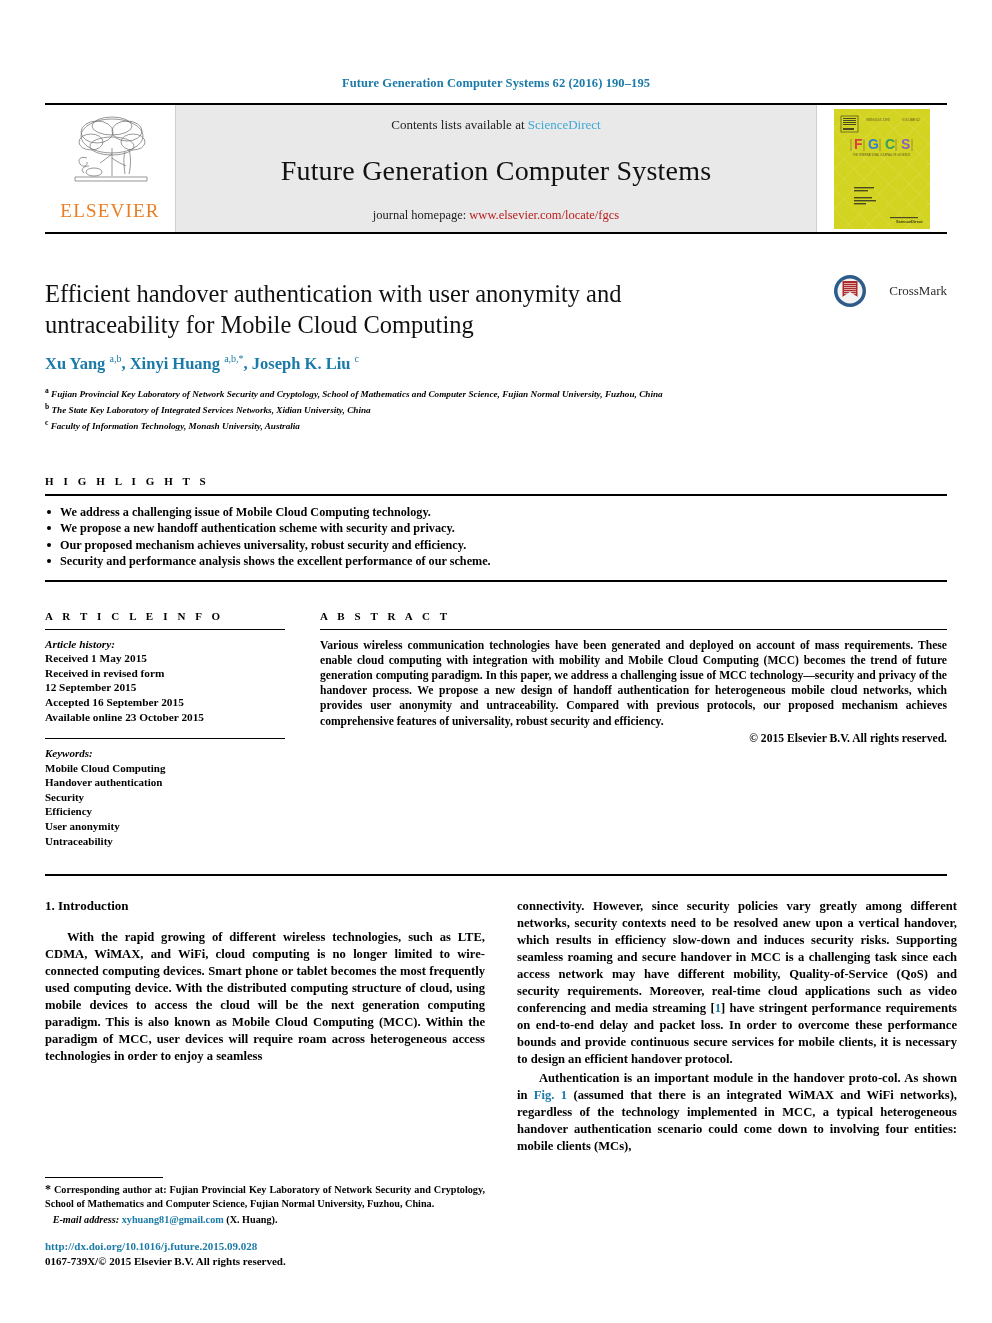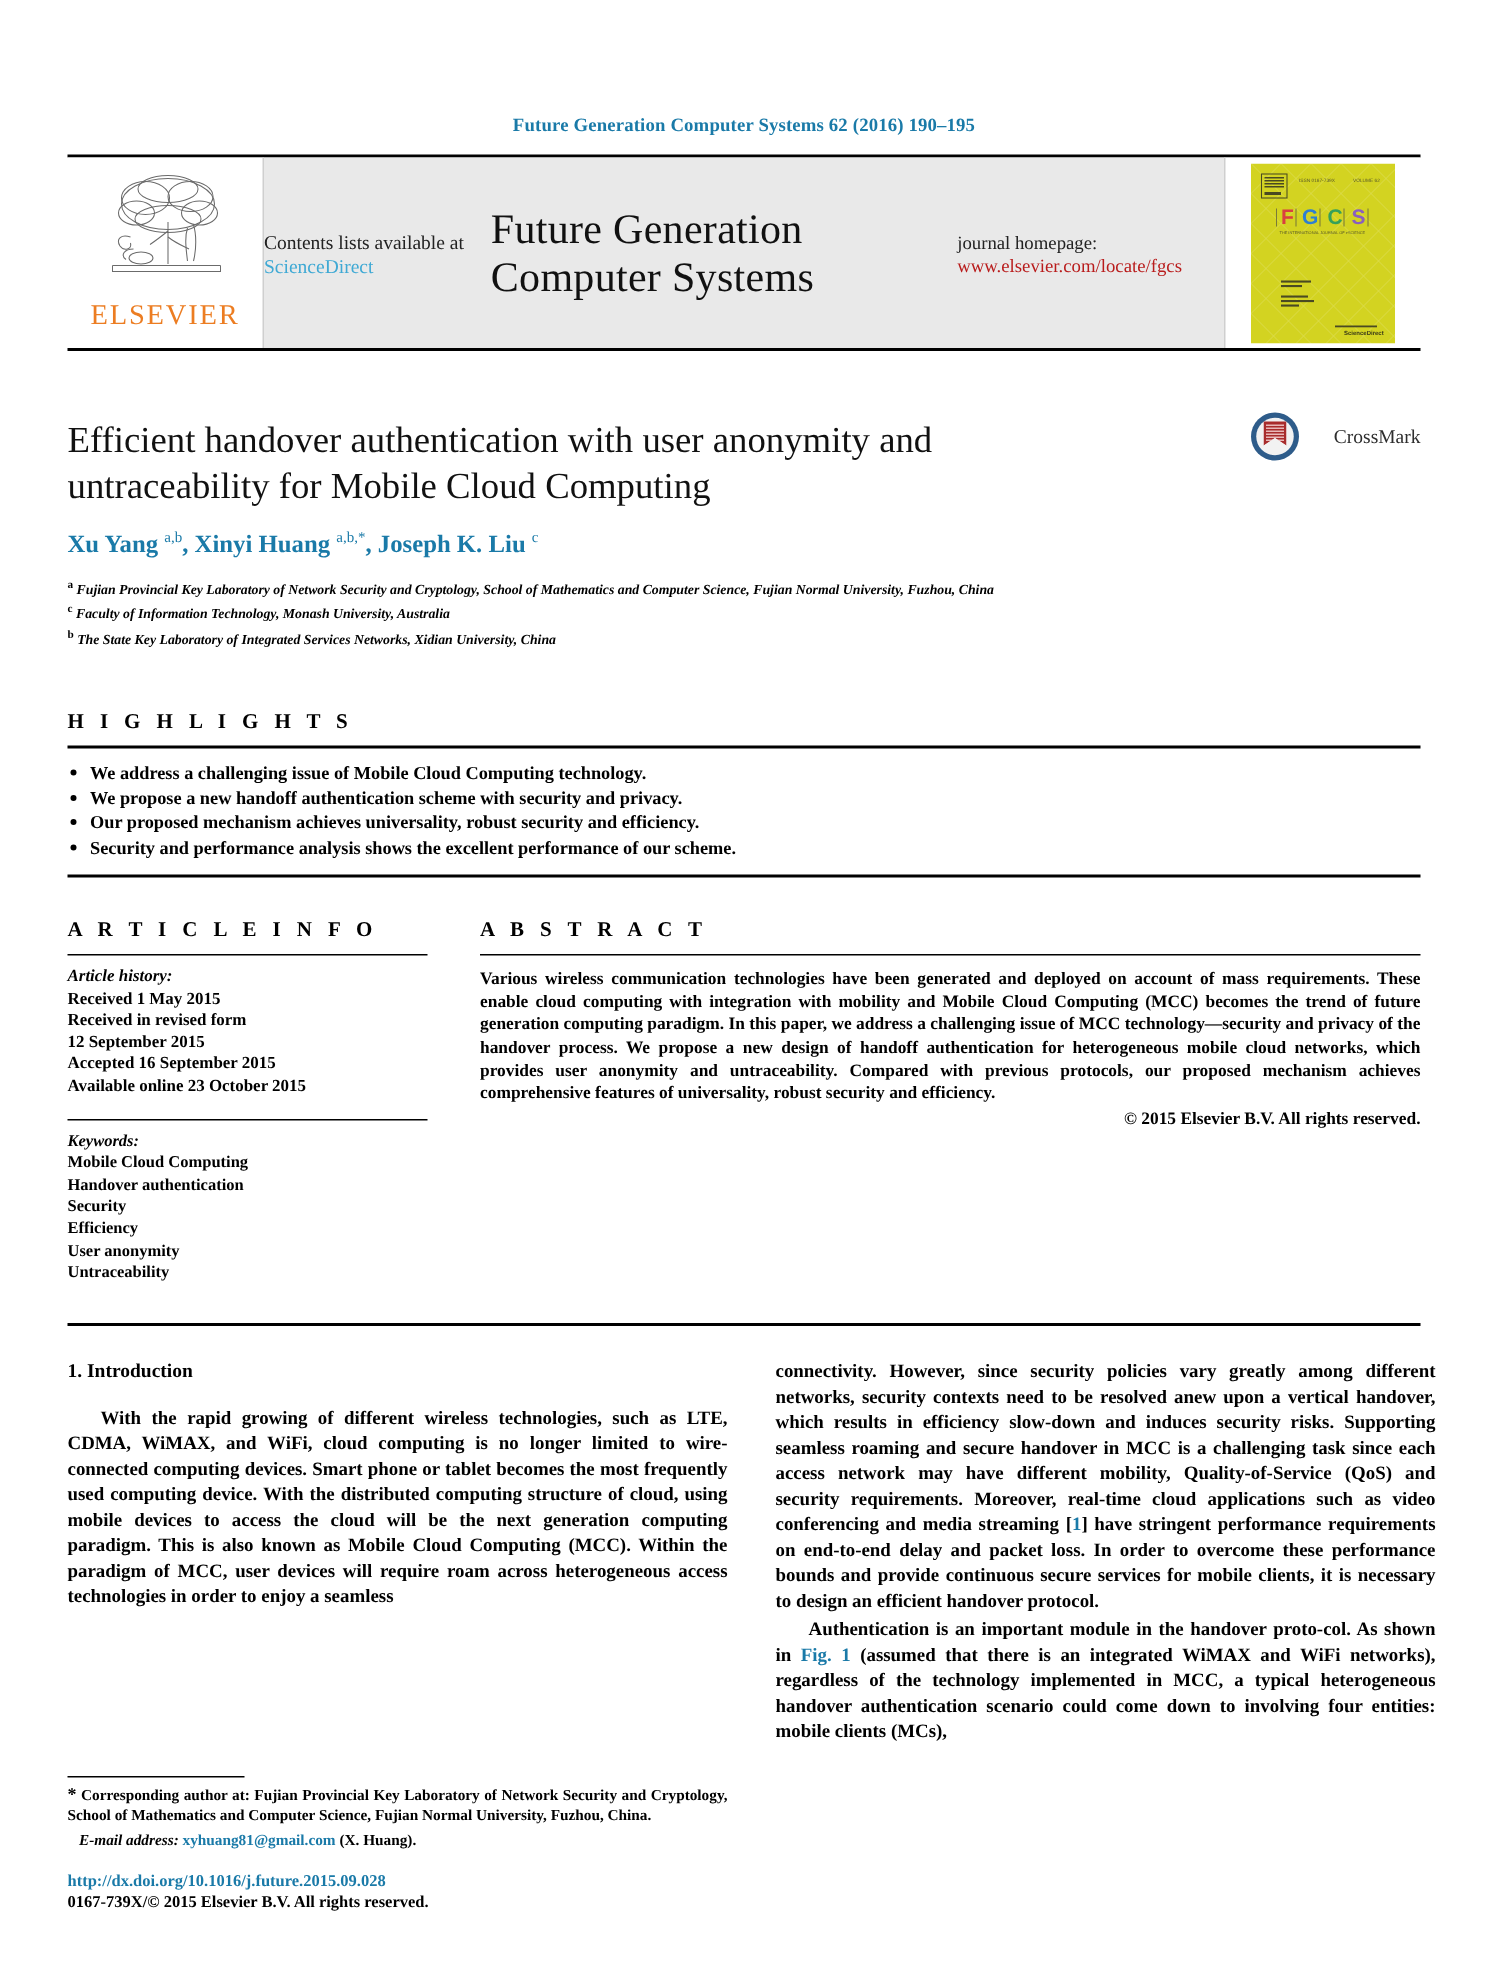--- a/index.html
+++ b/index.html
@@ -51,21 +51,21 @@
     color: #ec7d22;
     font-family: "Liberation Serif", serif;
     font-size: 19px;
     letter-spacing: 1.2px;
     margin-top: 12px;
   }
   .center-cell {
     flex: 1 1 auto;
     background: #e9e9e9;
     display: flex;
-    flex-direction: row;
+    flex-direction: column;
     align-items: center;
     justify-content: space-between;
     padding: 12px 0 9px;
   }
   .contents-line { font-size: 13px; color:#222; }
   .contents-line .sd-link { color:#3fa9d4; }
   .journal-title {
     font-family: "Liberation Serif", serif;
     font-size: 28px;
     color:#111;
@@ -106,21 +106,21 @@
     display: flex; align-items: center; gap: 22px;
   }
   .crossmark .cm-label { font-size: 13px; color:#2e2e2e; font-family:"Liberation Serif", serif;}
 
   .affiliations { margin-top: 11px; font-size: 9.2px; font-style: italic; line-height: 12.4px; color:#000; font-weight:bold;}
   .affiliations div { margin-bottom: 1px; }
   .affiliations sup { font-style: normal; font-weight: bold; font-size: 7.5px; }
 
   
   .sec-head {
-    font-size: 14px;
+    font-size: 11px;
     font-weight: bold;
     letter-spacing: 3.6px;
     color:#000;
   }
   .highlights { margin-top: 42px; }
   .rule-thick { border-top: 2px solid #000; margin-top: 7px; }
   .hl-list { list-style: none; margin: 8px 0 0; padding: 0; }
   .hl-list li {
     font-size: 12.2px;
     line-height: 16.4px;
@@ -276,22 +276,22 @@
           <path d="M11 9.5 h12 M11 11.5 h12 M11 13.5 h12 M11 15.5 h12 M11 17.5 h12 M11 19.5 h12"></path>
         </g>
         <path d="M9.5 23 l7.5 -5 l7.5 5 v3 h-15 z" fill="#f2f2f2"></path>
       </svg>
       <span class="cm-label">CrossMark</span>
     </div>
   </div>
 
   <div class="affiliations">
     <div><sup>a</sup> <span>Fujian Provincial Key Laboratory of Network Security and Cryptology, School of Mathematics and Computer Science, Fujian Normal University, Fuzhou, China</span></div>
+    <div><sup>b</sup> <span>The State Key Laboratory of Integrated Services Networks, Xidian University, China</span></div>
     <div><sup>c</sup> <span>Faculty of Information Technology, Monash University, Australia</span></div>
-    <div><sup>b</sup> <span>The State Key Laboratory of Integrated Services Networks, Xidian University, China</span></div>
   </div>
 
   <div class="highlights">
     <div class="sec-head">H I G H L I G H T S</div>
     <div class="rule-thick"></div>
     <ul class="hl-list">
       <li>We address a challenging issue of Mobile Cloud Computing technology.</li>
       <li>We propose a new handoff authentication scheme with security and privacy.</li>
       <li>Our proposed mechanism achieves universality, robust security and efficiency.</li>
       <li>Security and performance analysis shows the excellent performance of our scheme.</li>

